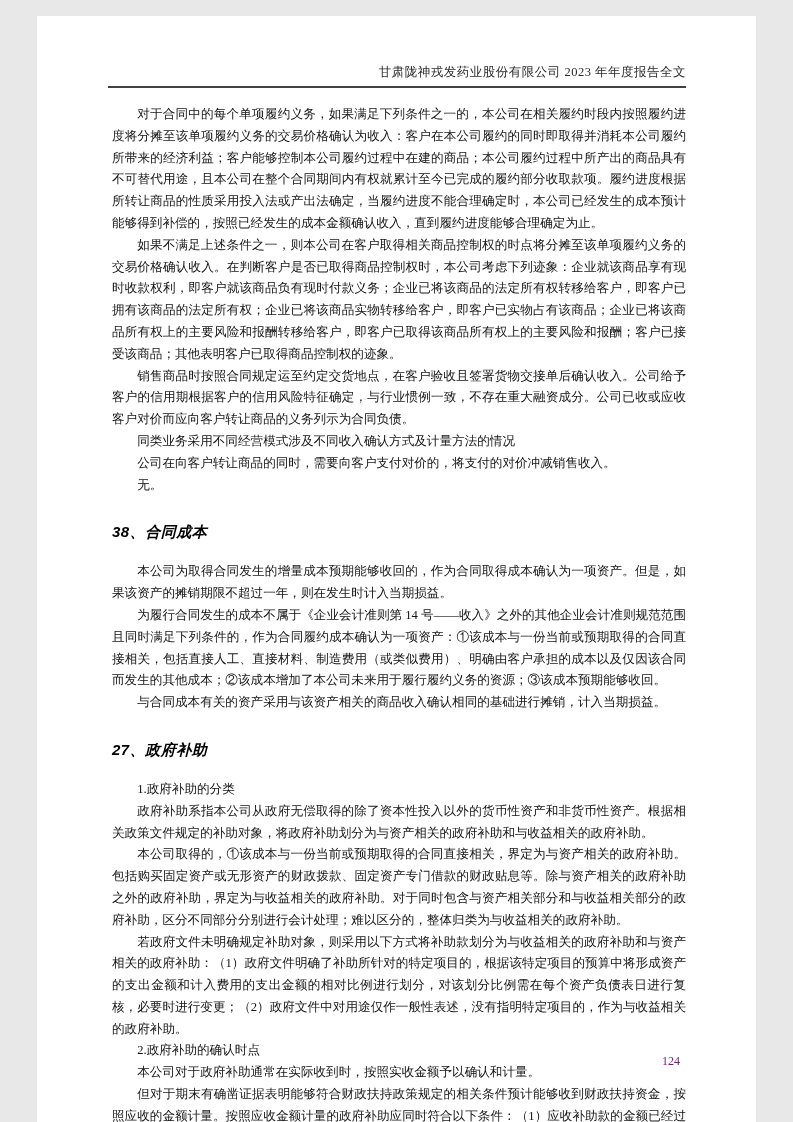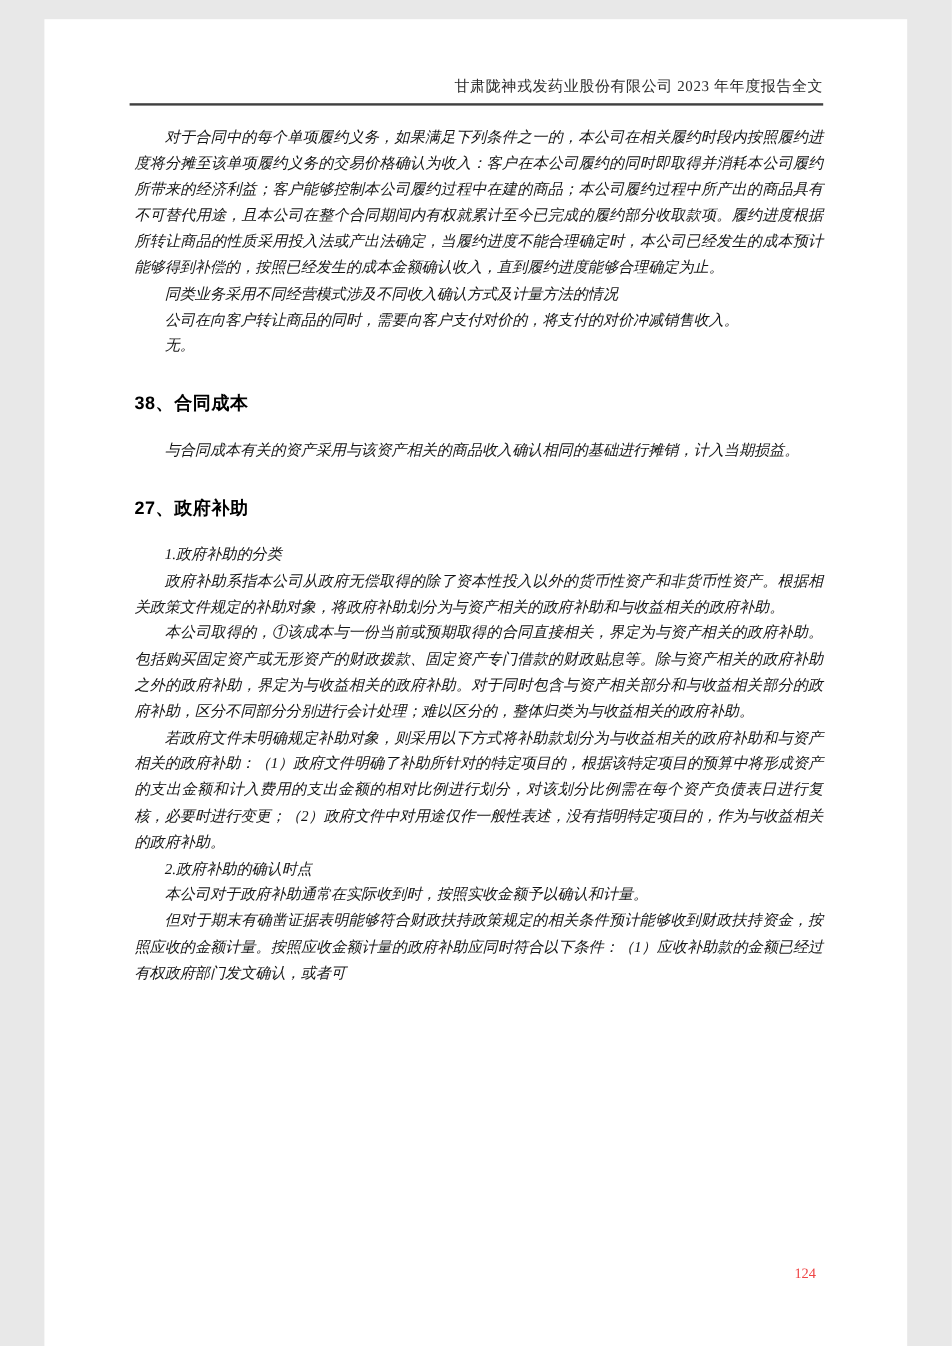--- a/index.html
+++ b/index.html
@@ -36,54 +36,58 @@
     left: 75px;
     right: 70px;
   }
   .para {
     margin: 0;
     font-size: 12.6px;
     line-height: 21.8px;
     text-align: justify;
     text-indent: 2em;
     word-break: break-all;
-    font-style: italic;
   }
   .section-heading {
     margin: 27px 0 19px 0;
     font-family: "Liberation Sans", "DejaVu Sans", sans-serif;
     font-size: 15px;
     font-weight: bold;
     color: #000000;
     letter-spacing: 0.5px;
+    font-style: italic;
   }
   .page-number {
     position: absolute;
     right: 76px;
     top: 1038px;
     font-size: 12px;
-    color: #ef4444;
+    color: #701a75;
   }
 </style>
 </head>
 <body>
 
 <div class="page">
 
   <div class="running-header">甘肃陇神戎发药业股份有限公司 2023 年年度报告全文</div>
 
   <div class="content">
 
     <p class="para">对于合同中的每个单项履约义务，如果满足下列条件之一的，本公司在相关履约时段内按照履约进度将分摊至该单项履约义务的交易价格确认为收入：客户在本公司履约的同时即取得并消耗本公司履约所带来的经济利益；客户能够控制本公司履约过程中在建的商品；本公司履约过程中所产出的商品具有不可替代用途，且本公司在整个合同期间内有权就累计至今已完成的履约部分收取款项。履约进度根据所转让商品的性质采用投入法或产出法确定，当履约进度不能合理确定时，本公司已经发生的成本预计能够得到补偿的，按照已经发生的成本金额确认收入，直到履约进度能够合理确定为止。</p>
+    <p class="para">如果不满足上述条件之一，则本公司在客户取得相关商品控制权的时点将分摊至该单项履约义务的交易价格确认收入。在判断客户是否已取得商品控制权时，本公司考虑下列迹象：企业就该商品享有现时收款权利，即客户就该商品负有现时付款义务；企业已将该商品的法定所有权转移给客户，即客户已拥有该商品的法定所有权；企业已将该商品实物转移给客户，即客户已实物占有该商品；企业已将该商品所有权上的主要风险和报酬转移给客户，即客户已取得该商品所有权上的主要风险和报酬；客户已接受该商品；其他表明客户已取得商品控制权的迹象。</p>
+    <p class="para">销售商品时按照合同规定运至约定交货地点，在客户验收且签署货物交接单后确认收入。公司给予客户的信用期根据客户的信用风险特征确定，与行业惯例一致，不存在重大融资成分。公司已收或应收客户对价而应向客户转让商品的义务列示为合同负债。</p>
     <p class="para">同类业务采用不同经营模式涉及不同收入确认方式及计量方法的情况</p>
     <p class="para">公司在向客户转让商品的同时，需要向客户支付对价的，将支付的对价冲减销售收入。</p>
     <p class="para">无。</p>
 
     <h2 class="section-heading">38、合同成本</h2>
 
+    <p class="para">本公司为取得合同发生的增量成本预期能够收回的，作为合同取得成本确认为一项资产。但是，如果该资产的摊销期限不超过一年，则在发生时计入当期损益。</p>
+    <p class="para">为履行合同发生的成本不属于《企业会计准则第 14 号——收入》之外的其他企业会计准则规范范围且同时满足下列条件的，作为合同履约成本确认为一项资产：①该成本与一份当前或预期取得的合同直接相关，包括直接人工、直接材料、制造费用（或类似费用）、明确由客户承担的成本以及仅因该合同而发生的其他成本；②该成本增加了本公司未来用于履行履约义务的资源；③该成本预期能够收回。</p>
     <p class="para">与合同成本有关的资产采用与该资产相关的商品收入确认相同的基础进行摊销，计入当期损益。</p>
 
     <h2 class="section-heading">27、政府补助</h2>
 
     <p class="para">1.政府补助的分类</p>
     <p class="para">政府补助系指本公司从政府无偿取得的除了资本性投入以外的货币性资产和非货币性资产。根据相关政策文件规定的补助对象，将政府补助划分为与资产相关的政府补助和与收益相关的政府补助。</p>
     <p class="para">本公司取得的，①该成本与一份当前或预期取得的合同直接相关，界定为与资产相关的政府补助。包括购买固定资产或无形资产的财政拨款、固定资产专门借款的财政贴息等。除与资产相关的政府补助之外的政府补助，界定为与收益相关的政府补助。对于同时包含与资产相关部分和与收益相关部分的政府补助，区分不同部分分别进行会计处理；难以区分的，整体归类为与收益相关的政府补助。</p>
     <p class="para">若政府文件未明确规定补助对象，则采用以下方式将补助款划分为与收益相关的政府补助和与资产相关的政府补助：（1）政府文件明确了补助所针对的特定项目的，根据该特定项目的预算中将形成资产的支出金额和计入费用的支出金额的相对比例进行划分，对该划分比例需在每个资产负债表日进行复核，必要时进行变更；（2）政府文件中对用途仅作一般性表述，没有指明特定项目的，作为与收益相关的政府补助。</p>
     <p class="para">2.政府补助的确认时点</p>
     <p class="para">本公司对于政府补助通常在实际收到时，按照实收金额予以确认和计量。</p>

